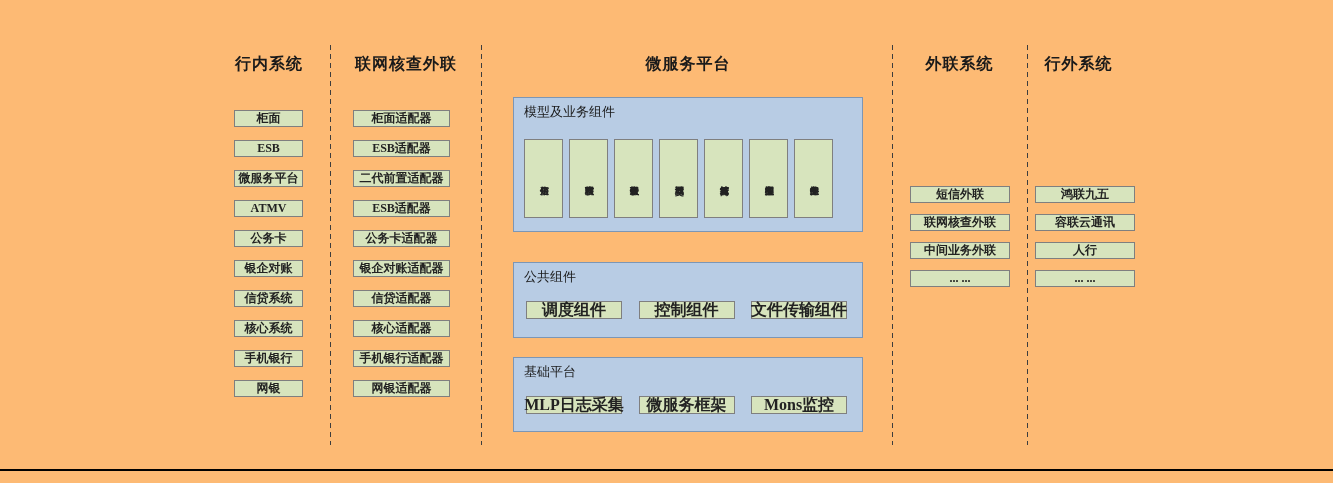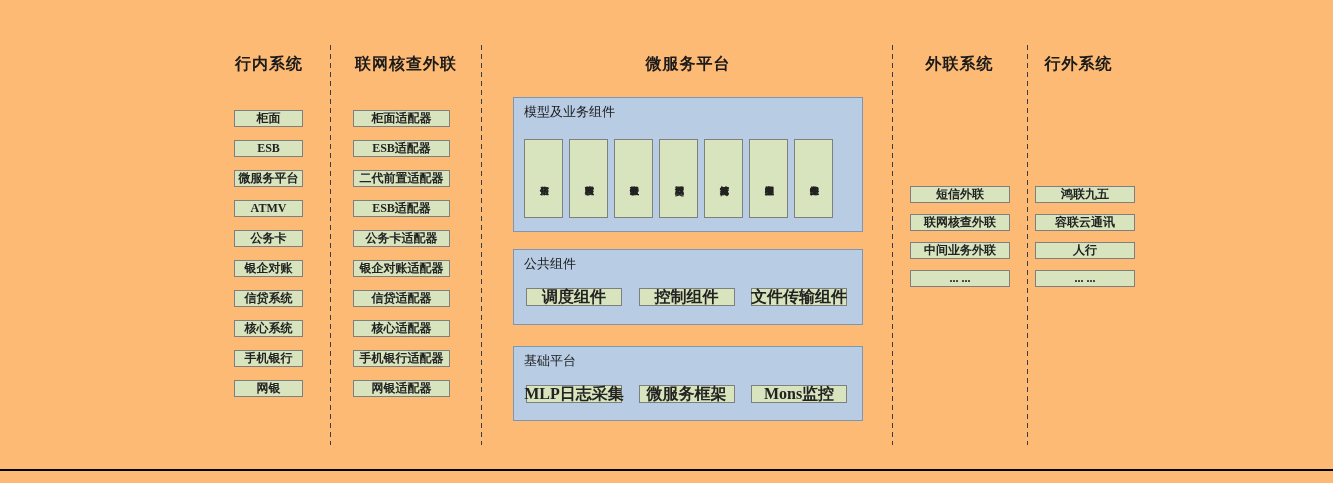--- a/index.html
+++ b/index.html
@@ -101,30 +101,30 @@
       <div class="vbox">短信平台</div>
       <div class="vbox">联网核查</div>
       <div class="vbox">银联及银行卡</div>
       <div class="vbox">同城票交</div>
       <div class="vbox">城商行清算</div>
       <div class="vbox">中间业务模型</div>
       <div class="vbox">中间业务组件</div>
     </div>
   </div>
 
-  <div class="panel" style="top:249px; height:76px;">
+  <div class="panel" style="top:262px; height:76px;">
     <div class="panel-label">公共组件</div>
     <div class="hbox-row">
       <div class="hbox">调度组件</div>
       <div class="hbox">控制组件</div>
       <div class="hbox">文件传输组件</div>
     </div>
   </div>
 
-  <div class="panel" style="top:346px; height:75px;">
+  <div class="panel" style="top:357px; height:75px;">
     <div class="panel-label">基础平台</div>
     <div class="hbox-row">
       <div class="hbox">MLP日志采集</div>
       <div class="hbox">微服务框架</div>
       <div class="hbox">Mons监控</div>
     </div>
   </div>
 
   <div class="stack stack-19" style="left:910px; top:186px; width:100px;">
     <div class="node">短信外联</div>

